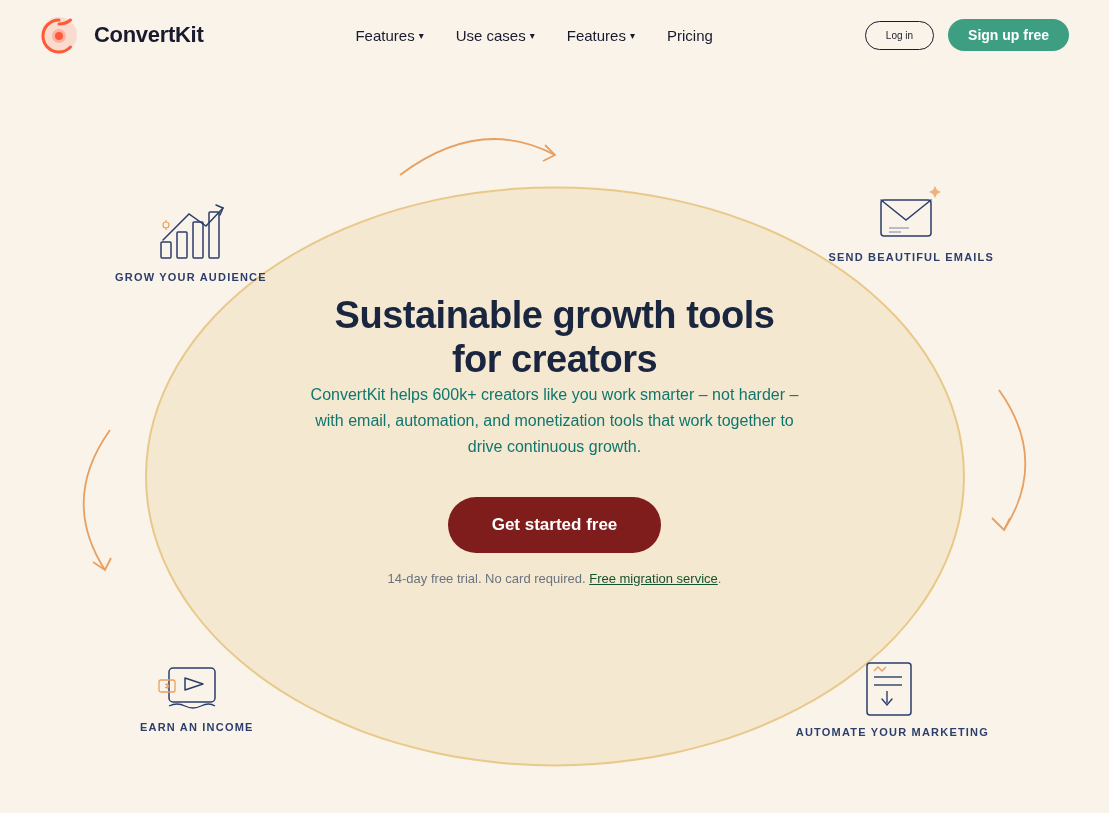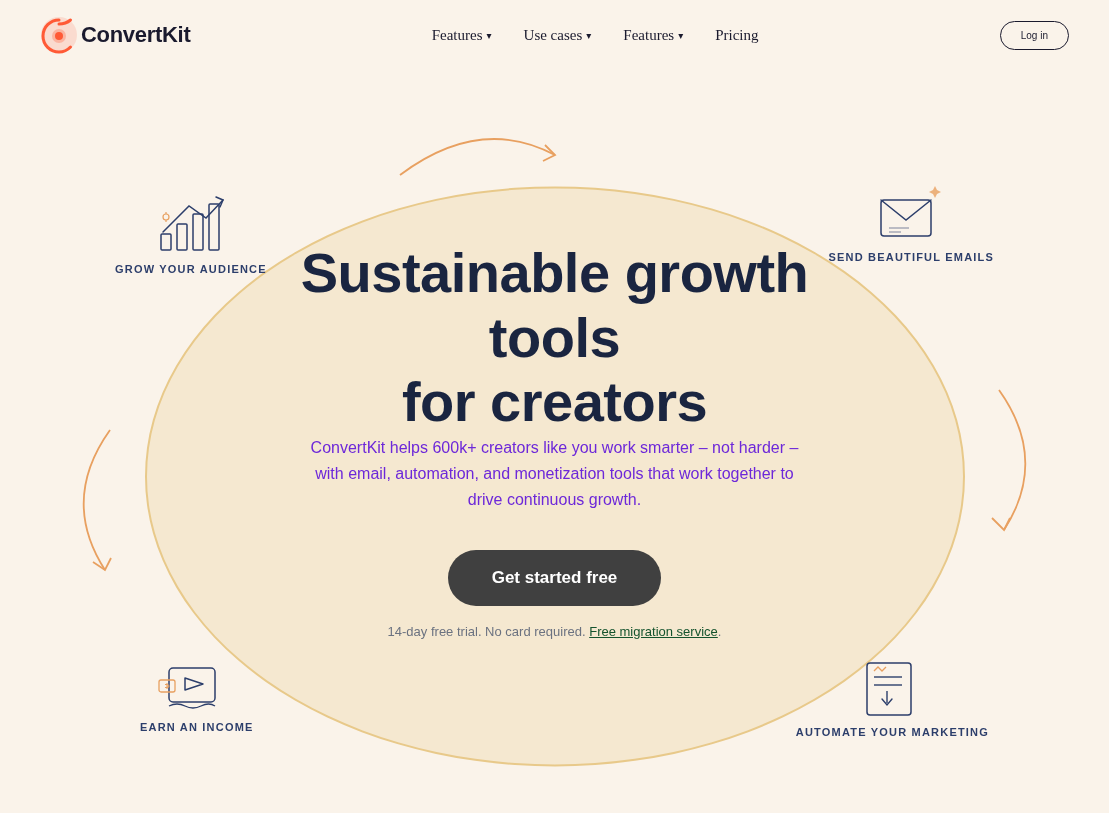--- a/index.html
+++ b/index.html
@@ -20,42 +20,41 @@
       padding: 0 40px;
       height: 70px;
       background: #faf3ea;
       position: relative;
       z-index: 10;
     }
 
     .nav-logo {
       display: flex;
       align-items: center;
-      gap: 3px;
+      gap: 16px;
       text-decoration: none;
     }
 
     .logo-icon {
       width: 38px;
       height: 38px;
     }
 
     .logo-text {
       font-size: 22px;
       font-weight: 700;
       color: #1a1a2e;
       letter-spacing: -0.3px;
     }
 
     .nav-links {
       display: flex;
       align-items: center;
       gap: 32px;
       list-style: none;
-      font-family: Liberation Serif, serif;
     }
 
     .nav-links li a {
       text-decoration: none;
       color: #1a1a2e;
       font-size: 15px;
       font-weight: 500;
       display: flex;
       align-items: center;
       gap: 4px;
@@ -138,21 +137,21 @@
       font-size: 11px;
       font-weight: 700;
       letter-spacing: 1.2px;
       text-transform: uppercase;
       color: #2c3e6b;
       text-align: center;
       line-height: 1.4;
     }
 
     .feature-grow {
-      top: 122px;
+      top: 130px;
       left: 115px;
     }
 
     .feature-email {
       top: 110px;
       right: 115px;
     }
 
     .feature-earn {
       bottom: 55px;
@@ -167,41 +166,41 @@
     
     .hero-content {
       position: relative;
       z-index: 4;
       text-align: center;
       max-width: 580px;
       padding-top: 20px;
     }
 
     .hero-title {
-      font-size: 56px;
+      font-size: 38px;
       font-weight: 800;
       color: #1a2540;
       line-height: 1.15;
       letter-spacing: -0.5px;
     }
 
     .hero-subtitle {
       font-size: 16px;
-      color: #6d28d9;
+      color: #0f766e;
       line-height: 1.65;
       margin-bottom: 36px;
       max-width: 500px;
       margin-left: auto;
       margin-right: auto;
     }
 
     .btn-cta {
       display: inline-block;
       padding: 18px 44px;
-      background: #404040;
+      background: #7f1d1d;
       color: #fff;
       font-size: 17px;
       font-weight: 600;
       border-radius: 50px;
       border: none;
       cursor: pointer;
       text-decoration: none;
       margin-bottom: 18px;
     }
 
@@ -258,20 +257,21 @@
     </li>
     <li>
       <a href="#">
         <span>Pricing</span>
       </a>
     </li>
   </ul>
 
   <div class="nav-actions">
     <a href="#" class="btn-login">Log in</a>
+    <a href="#" class="btn-signup">Sign up free</a>
   </div>
 </nav>
 
 <section class="hero">
 
   <div class="oval-bg"></div>
 
   <svg class="curve-arrow" style="top:55px; left:390px;" width="180" height="60" viewBox="0 0 180 60">
     <path d="M10 50 Q90 -10 165 30" stroke="#e8a060" stroke-width="1.8" fill="none" stroke-dasharray="0"></path>
     <polyline points="155,20 165,30 153,36" stroke="#e8a060" stroke-width="1.8" fill="none"></polyline>

